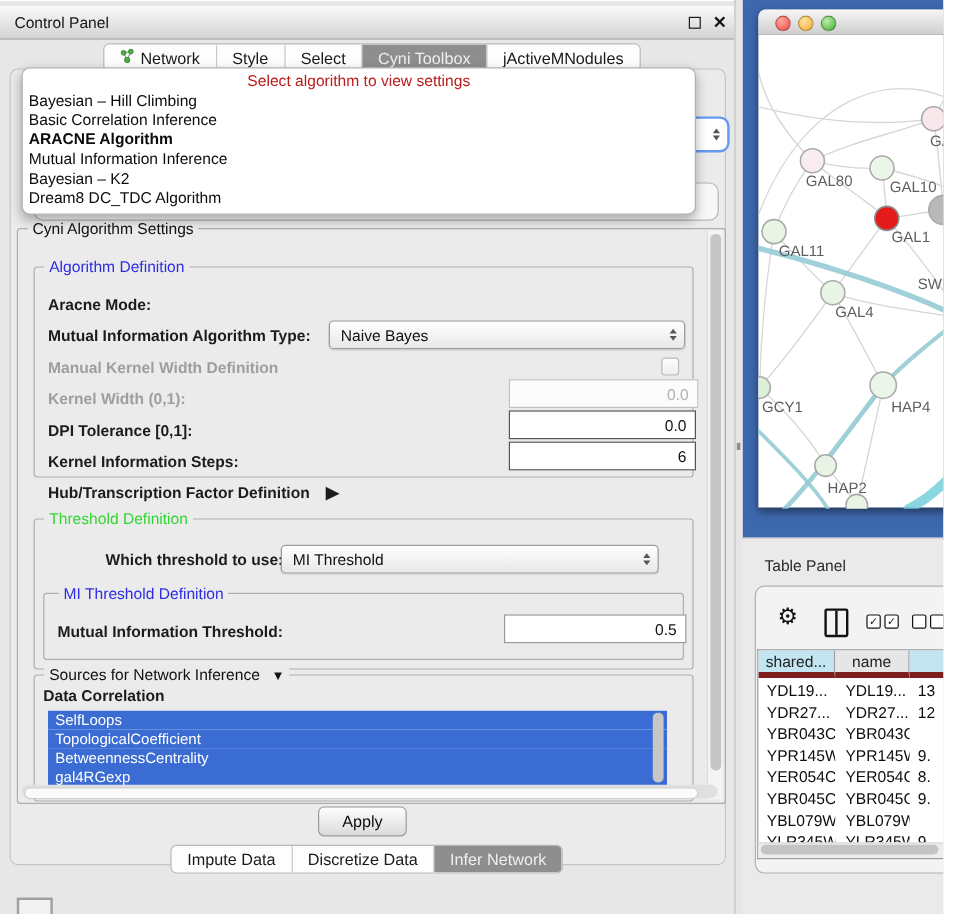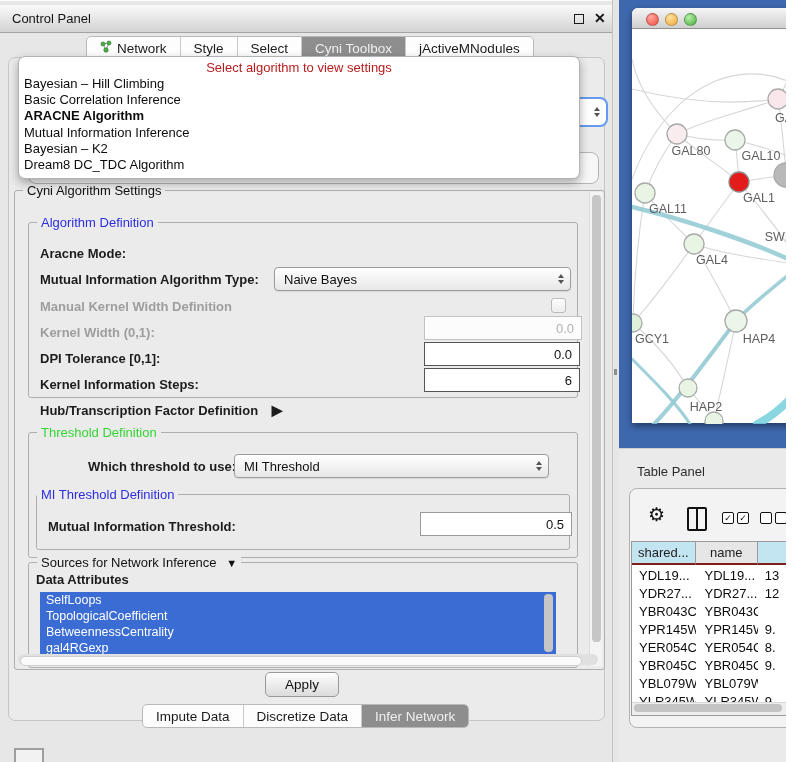--- a/index.html
+++ b/index.html
@@ -72,21 +72,21 @@
   #table-title{left:637px;top:464px;color:#2c2c2c}
   #table-outer{left:629px;top:488px;width:185px;height:238px;border:1px solid #b2b2b2;border-radius:8px;background:#f3f3f3}
   #gear-icon{left:648px;top:504px;font-size:19px;color:#111;line-height:22px}
   #cols-icon{left:687px;top:507px;width:16px;height:20px;border:2px solid #111;border-radius:2px}
   #cols-icon div{position:absolute;left:7px;top:0;bottom:0;width:2px;background:#111}
   .cbx{position:absolute;width:10px;height:10px;border:1.5px solid #111;border-radius:2px;font-size:9px;
        line-height:10px;text-align:center;color:#111;top:512px;background:#fff}
   #file-icon{left:794px;top:504px;width:16px;height:22px;border:2px solid #111;border-radius:2px;background:#fff}
   #tbl{left:631px;top:541px;width:175px;height:173px;background:#fff;border:1px solid #9a9a9a;border-right:none;overflow:hidden}
   #tbl-head{display:flex}
-  .th{height:23px;border-right:1px solid #9a9a9a;border-bottom:2px solid #7f1d1d;display:flex;align-items:center;
+  .th{height:23px;border-right:1px solid #9a9a9a;border-bottom:5px solid #7f1d1d;display:flex;align-items:center;
       justify-content:center;background:#e6e6e6;color:#222;box-sizing:border-box}
   .th.hl{background:#c3e4f1}
   .tr{display:flex;height:18px;align-items:flex-end;color:#0d0d0d}
   .td{overflow:hidden;white-space:nowrap;box-sizing:border-box}
   #tbl-hscroll{left:632px;top:702px;width:173px;height:12px;background:#ededed;border-top:1px solid #d8d8d8;z-index:8}
   #tbl-hthumb{left:634px;top:704px;width:148px;height:8px;background:#c4c4c4;border-radius:4px;z-index:9}
 </style>
 </head>
 <body>
 
@@ -193,34 +193,34 @@
   </div>
   <span class="lbl" style="left:88px;top:459px">Which threshold to use:</span>
   <div class="combo" style="left:234px;top:454px;width:280px">
     <span>MI Threshold</span>
     <span class="spin">
         <span class="up"></span>
         <span class="dn"></span>
       </span>
   </div>
   <div class="group" style="left:36px;top:494px;width:532px;height:54px">
-    <span class="gtitle blue" style="left:0;top:-8px">MI Threshold Definition</span>
+    <span class="gtitle blue" style="left:12px;top:-8px">MI Threshold Definition</span>
   </div>
   <span class="lbl" style="left:48px;top:519px">Mutual Information Threshold:</span>
   <div class="tfield" style="left:420px;top:512px;width:136px;border-width:1px;border-color:#9a9a9a">
     <span>0.5</span>
   </div>
 
   <div class="group" style="left:28px;top:562px;width:548px;height:104px">
     <span class="gtitle" style="left:8px;top:-8px">
       <span>Sources for Network Inference</span>
       <span style="margin-left:6px;font-size:11px">▼</span>
     </span>
   </div>
-  <span class="lbl" style="left:36px;top:572px">Data Attributes</span>
+  <span class="lbl" style="left:36px;top:572px">Data Correlation</span>
   <div class="abs" id="attr-list">
       <div class="attr">SelfLoops</div>
       <div class="attr">TopologicalCoefficient</div>
       <div class="attr">BetweennessCentrality</div>
       <div class="attr">gal4RGexp</div>
     </div>
   <div class="vthumb" style="left:544px;top:594px;width:9px;height:58px"></div>
   <div class="abs" id="hscroll"></div>
   <div class="abs" id="hscroll-thumb"></div>
 

